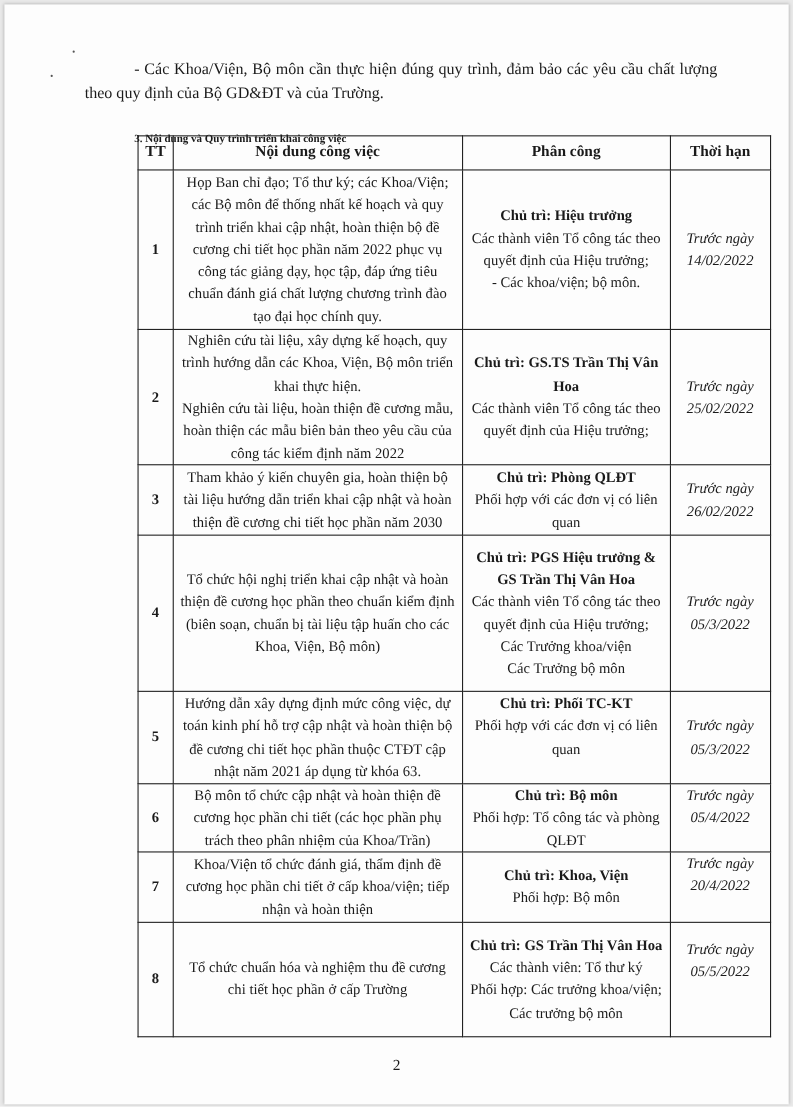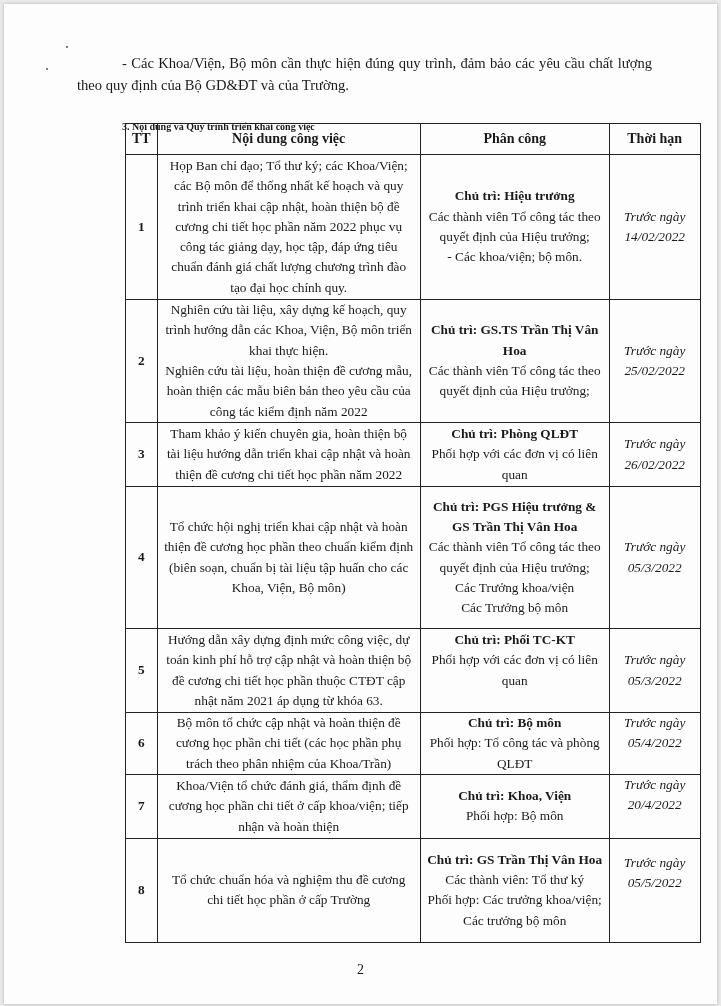--- a/index.html
+++ b/index.html
@@ -101,21 +101,21 @@
           <span class="line">Các thành viên Tổ công tác theo quyết định của Hiệu trưởng;</span>
         </td>
         <td class="deadline">
           <span class="line">Trước ngày</span>
           <span class="line">25/02/2022</span>
         </td>
       </tr>
 
       <tr style="height:64px">
         <td class="tt">3</td>
-        <td class="content">Tham khảo ý kiến chuyên gia, hoàn thiện bộ tài liệu hướng dẫn triển khai cập nhật và hoàn thiện đề cương chi tiết học phần năm 2022</td>
+        <td class="content">Tham khảo ý kiến chuyên gia, hoàn thiện bộ tài liệu hướng dẫn triển khai cập nhật và hoàn thiện đề cương chi tiết học phần năm 2030</td>
         <td class="assign">
           <span class="lead">Chủ trì: Phòng QLĐT</span>
           <span class="line">Phối hợp với các đơn vị có liên quan</span>
         </td>
         <td class="deadline">
           <span class="line">Trước ngày</span>
           <span class="line">26/02/2022</span>
         </td>
       </tr>
 

